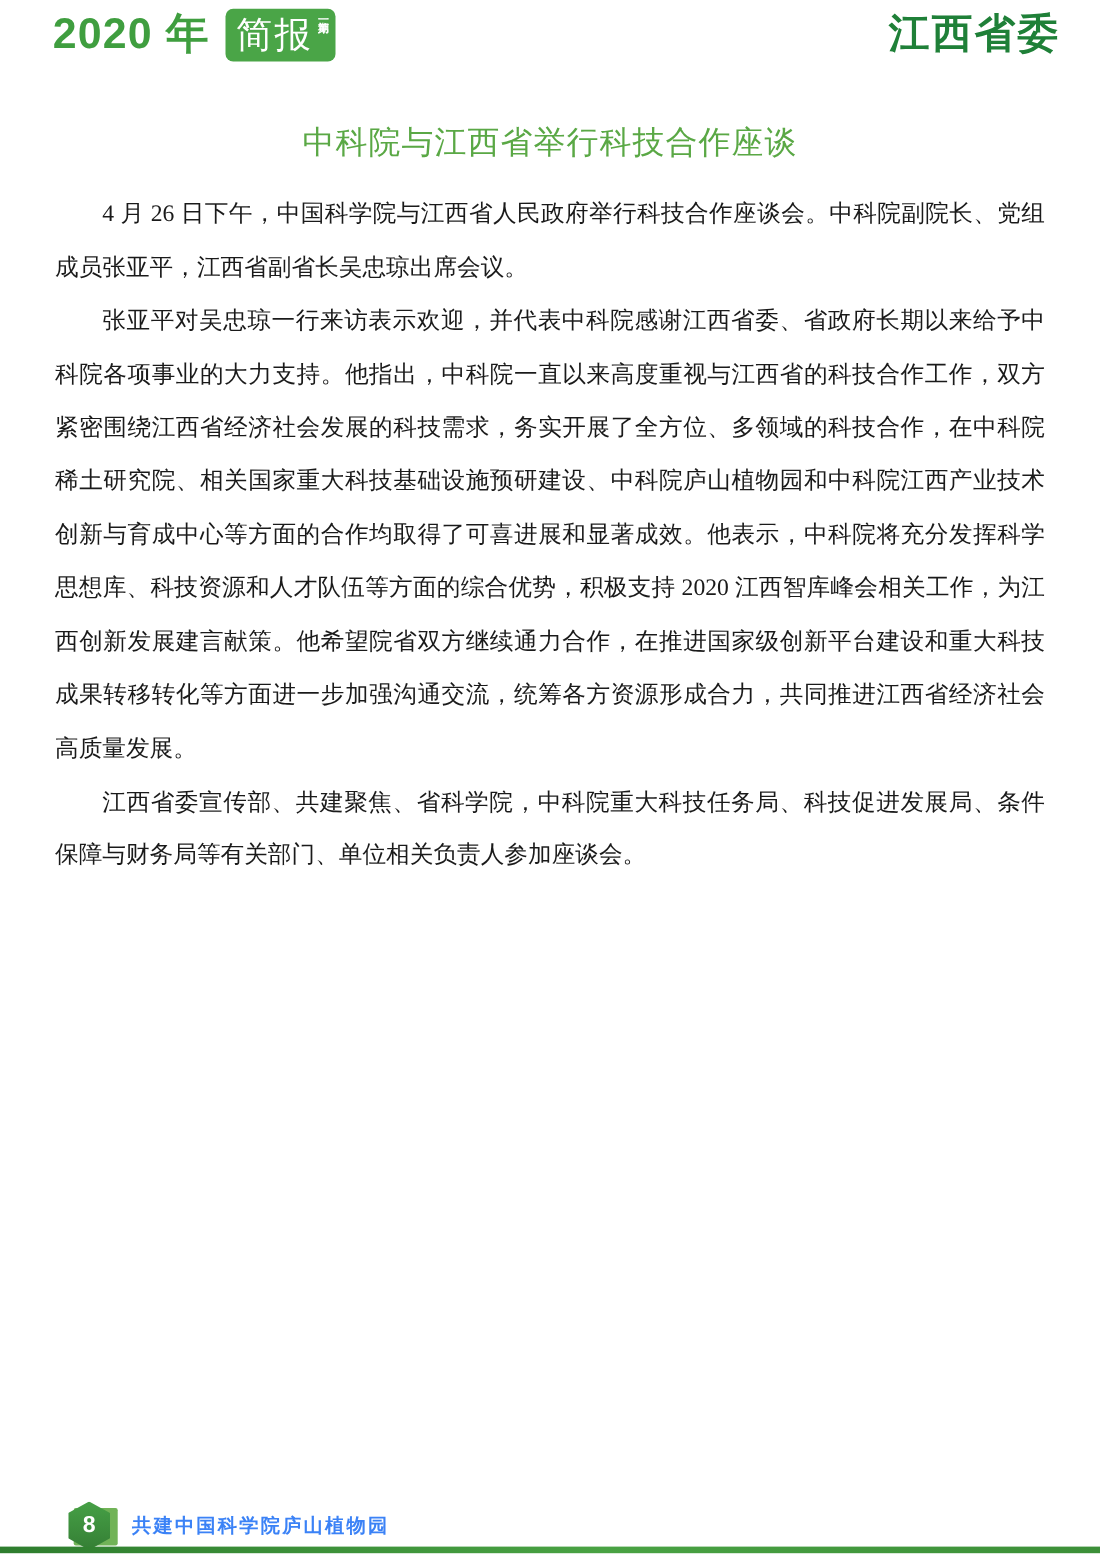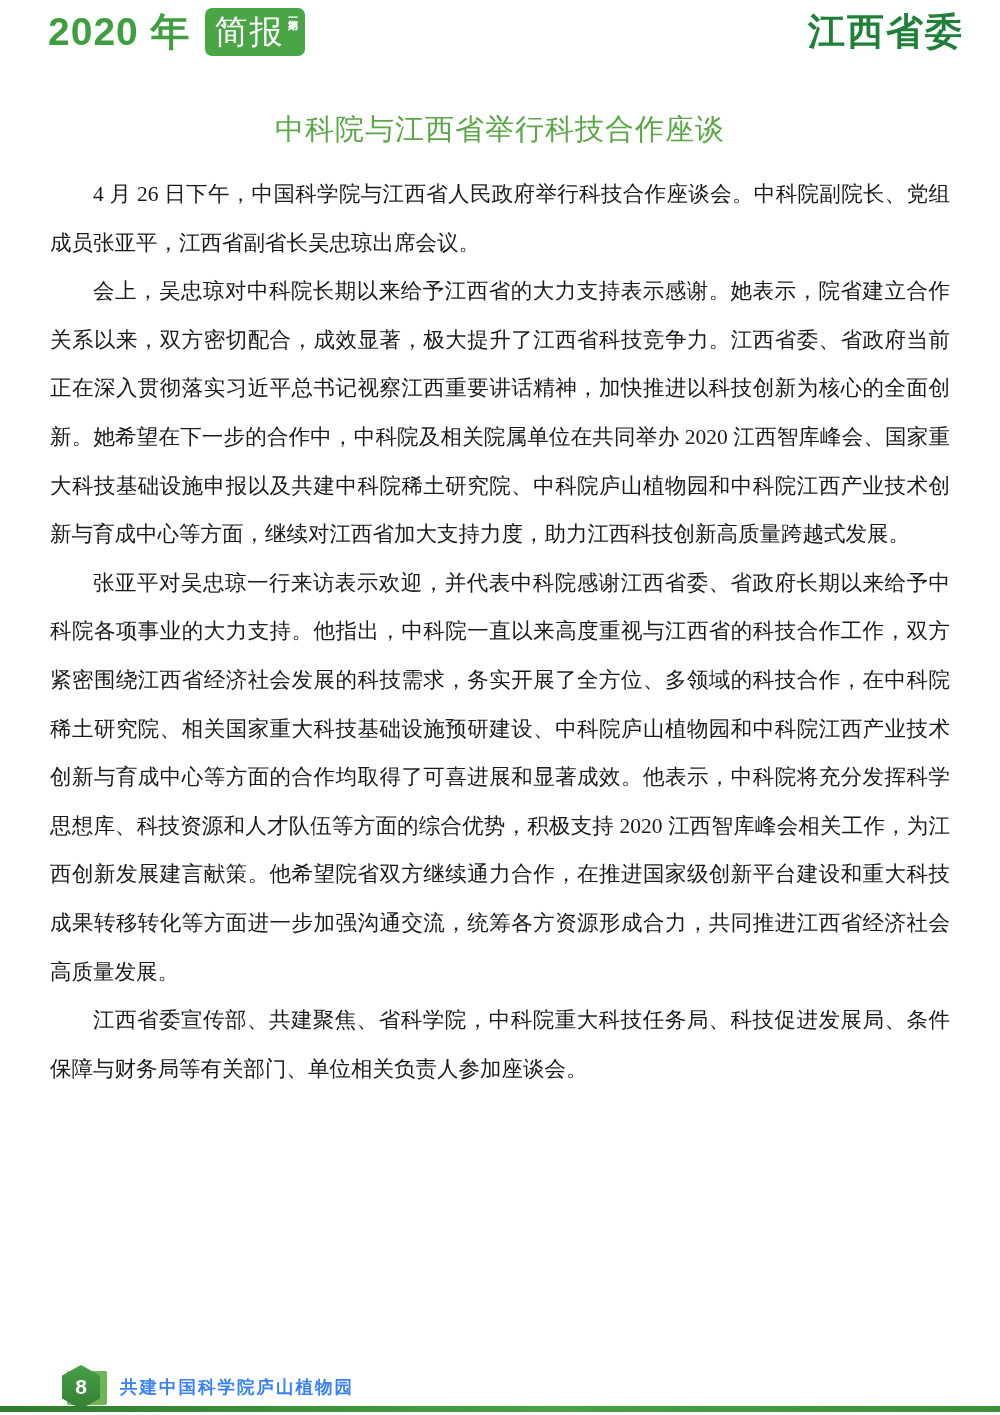--- a/index.html
+++ b/index.html
@@ -161,21 +161,20 @@
         <span class="badge-issue">第一期</span>
       </span>
     </div>
     <div class="section-title">江西省委</div>
   </header>
 
   <h1 class="title">中科院与江西省举行科技合作座谈</h1>
 
   <main class="article">
     <p>4 月 26 日下午，中国科学院与江西省人民政府举行科技合作座谈会。中科院副院长、党组成员张亚平，江西省副省长吴忠琼出席会议。</p>
-    <p>会上，吴忠琼对中科院长期以来给予江西省的大力支持表示感谢。她表示，院省建立合作关系以来，双方密切配合，成效显著，极大提升了江西省科技竞争力。江西省委、省政府当前正在深入贯彻落实习近平总书记视察江西重要讲话精神，加快推进以科技创新为核心的全面创新。她希望在下一步的合作中，中科院及相关院属单位在共同举办 2020 江西智库峰会、国家重大科技基础设施申报以及共建中科院稀土研究院、中科院庐山植物园和中科院江西产业技术创新与育成中心等方面，继续对江西省加大支持力度，助力江西科技创新高质量跨越式发展。</p>
     <p>张亚平对吴忠琼一行来访表示欢迎，并代表中科院感谢江西省委、省政府长期以来给予中科院各项事业的大力支持。他指出，中科院一直以来高度重视与江西省的科技合作工作，双方紧密围绕江西省经济社会发展的科技需求，务实开展了全方位、多领域的科技合作，在中科院稀土研究院、相关国家重大科技基础设施预研建设、中科院庐山植物园和中科院江西产业技术创新与育成中心等方面的合作均取得了可喜进展和显著成效。他表示，中科院将充分发挥科学思想库、科技资源和人才队伍等方面的综合优势，积极支持 2020 江西智库峰会相关工作，为江西创新发展建言献策。他希望院省双方继续通力合作，在推进国家级创新平台建设和重大科技成果转移转化等方面进一步加强沟通交流，统筹各方资源形成合力，共同推进江西省经济社会高质量发展。</p>
     <p>江西省委宣传部、共建聚焦、省科学院，中科院重大科技任务局、科技促进发展局、条件保障与财务局等有关部门、单位相关负责人参加座谈会。</p>
   </main>
 
   <footer>
     <div class="footer-left">
       <div class="pn-square"></div>
       <div class="pn-hex">
         <span>8</span>
       </div>

